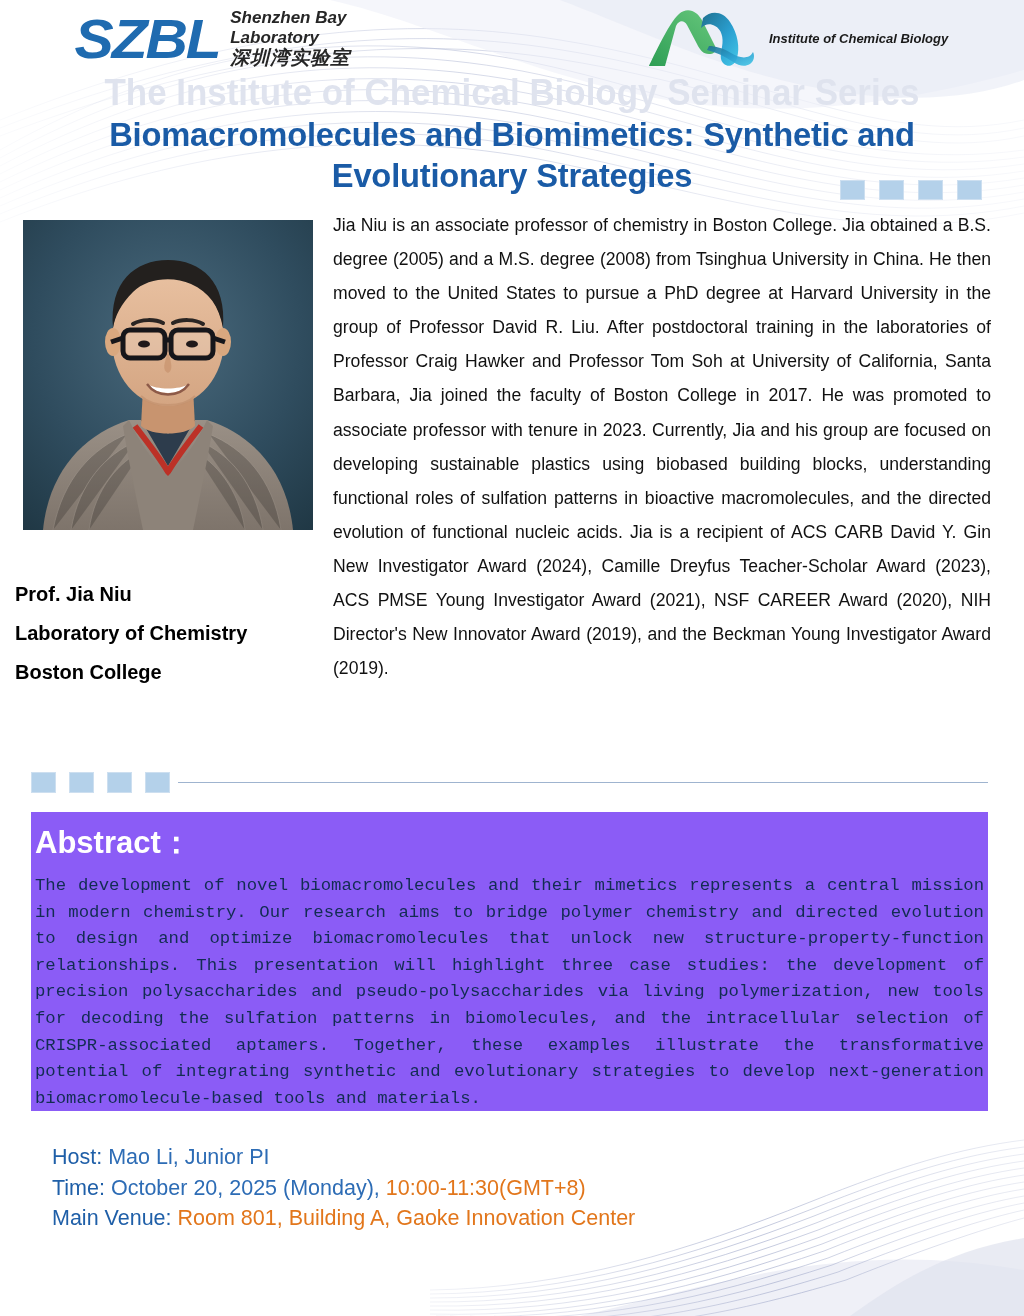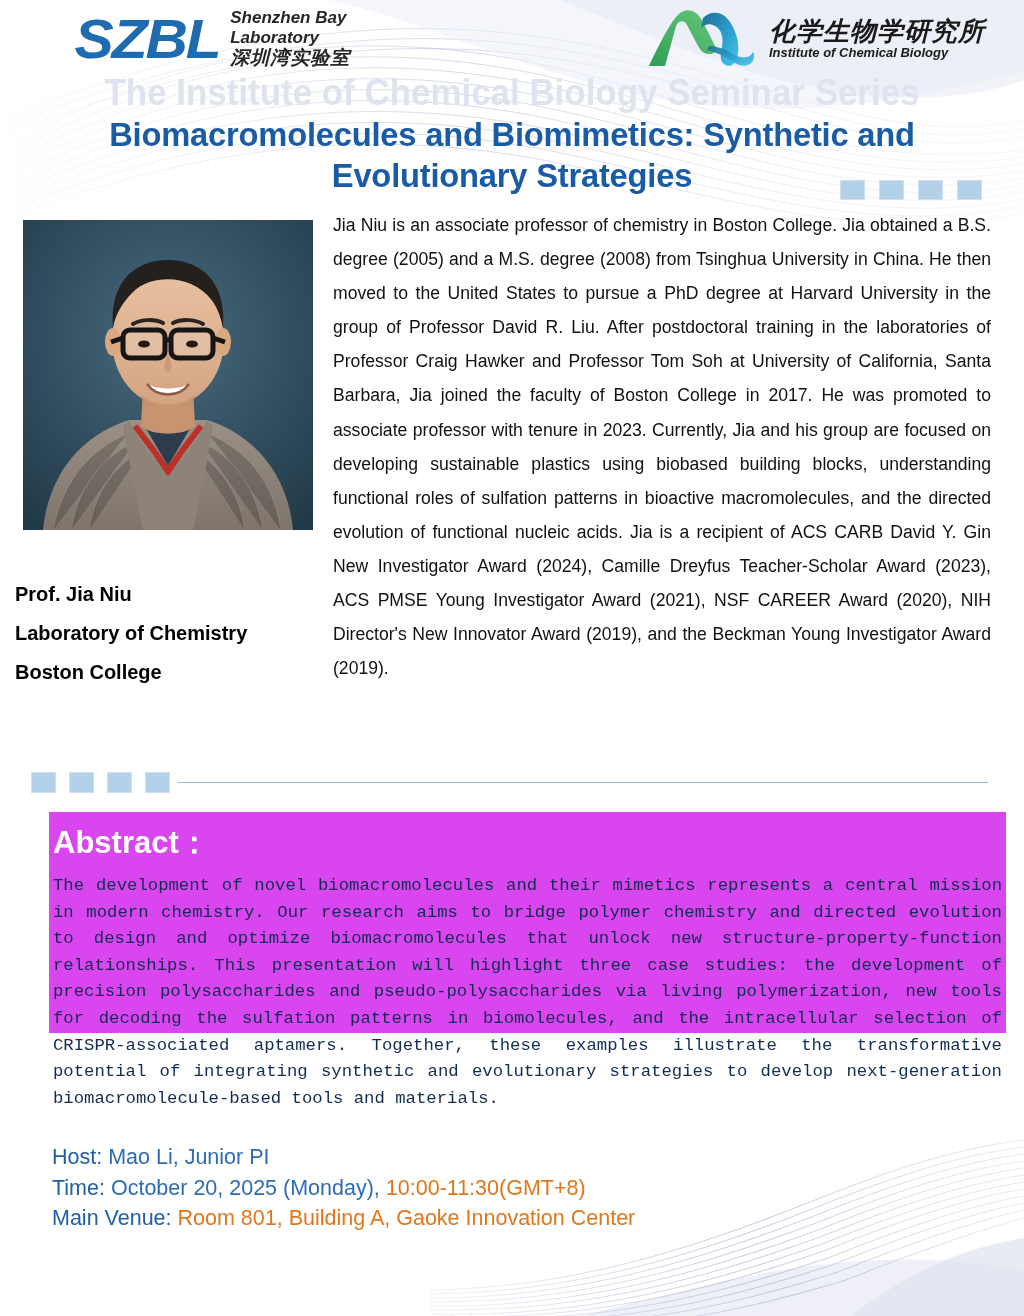--- a/index.html
+++ b/index.html
@@ -171,24 +171,24 @@
     line-height: 34.1px;
     color: #111111;
     text-align: justify;
     text-justify: inter-word;
     font-family: "Liberation Sans", sans-serif;
   }
 
   
   #abstract-box {
     position: absolute;
-    left: 49px; top: 812px;
+    left: 31px; top: 812px;
     width: 957px;
-    height: 221px;
-    background: #d946ef;
+    height: 299px;
+    background: #8b5cf6;
     box-sizing: border-box;
     padding: 11px 4px 0 4px;
   }
   #abstract-heading {
     color: #ffffff;
     font-size: 31px;
     font-weight: bold;
     line-height: 40px;
     letter-spacing: 0px;
     font-family: "Liberation Sans", sans-serif;
@@ -300,21 +300,20 @@
             <stop offset="0%" stop-color="#1f6f8f"></stop>
             <stop offset="55%" stop-color="#2a9fd0"></stop>
             <stop offset="100%" stop-color="#46c8e8"></stop>
           </linearGradient>
         </defs>
         <path d="M4,58 C4,58 24,14 34,6 C42,-1 52,2 58,14 L70,38 C72,42 70,46 64,46 C58,46 55,42 52,36 L42,17 C39,12 34,12 31,18 L20,58 Z" fill="url(#icbGreen)"></path>
         <path d="M58,10 C66,2 78,3 85,14 C93,26 95,40 92,50 C90,57 84,60 79,56 C74,52 76,45 77,39 C79,29 76,21 70,18 C65,15 60,16 56,20 Z" fill="url(#icbBlue)"></path>
         <path d="M62,42 C70,44 80,48 88,54 C94,58 100,59 105,56 C109,53 110,48 108,44 C104,52 94,50 86,45 C78,40 70,38 64,38 Z" fill="url(#icbBlue)" opacity="0.92"></path>
       </svg>
       <div id="icb-words">
-        <div class="icb-cn">化学生物学研究所</div>
         <div class="icb-en">Institute of Chemical Biology</div>
       </div>
     </div>
   </div>
 
   <div id="series-watermark">The Institute of Chemical Biology Seminar Series</div>
 
   <div id="seminar-title">Biomacromolecules and Biomimetics: Synthetic and Evolutionary Strategies</div>
 
   <div id="squares-title" class="square-row">

